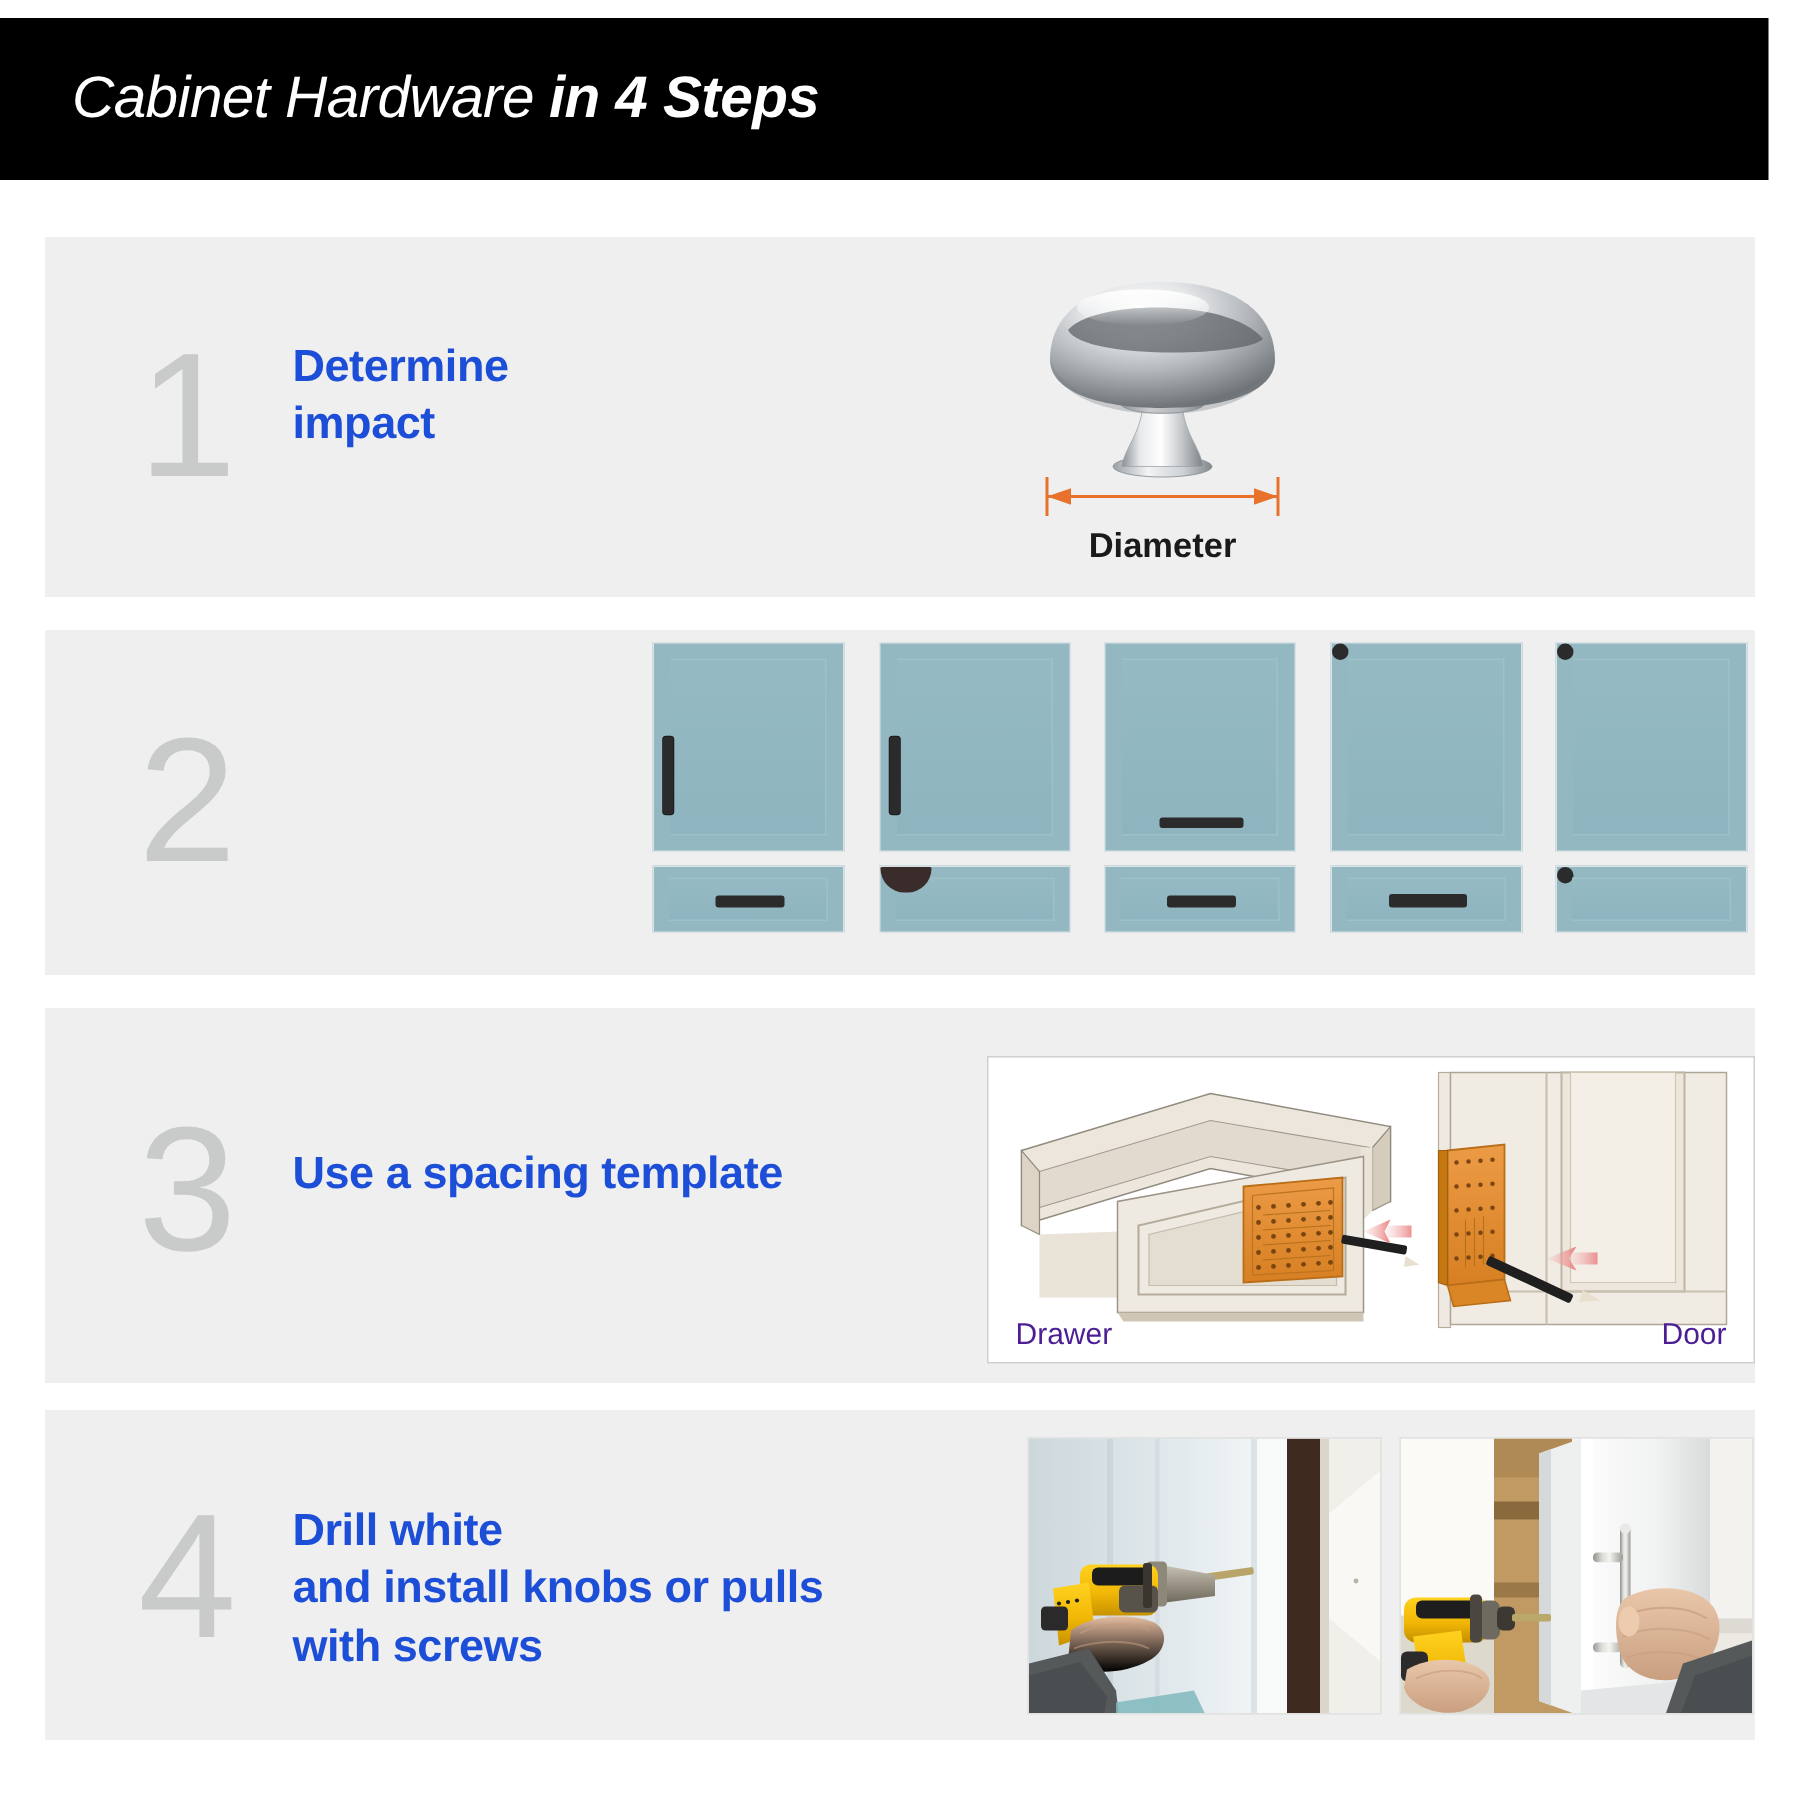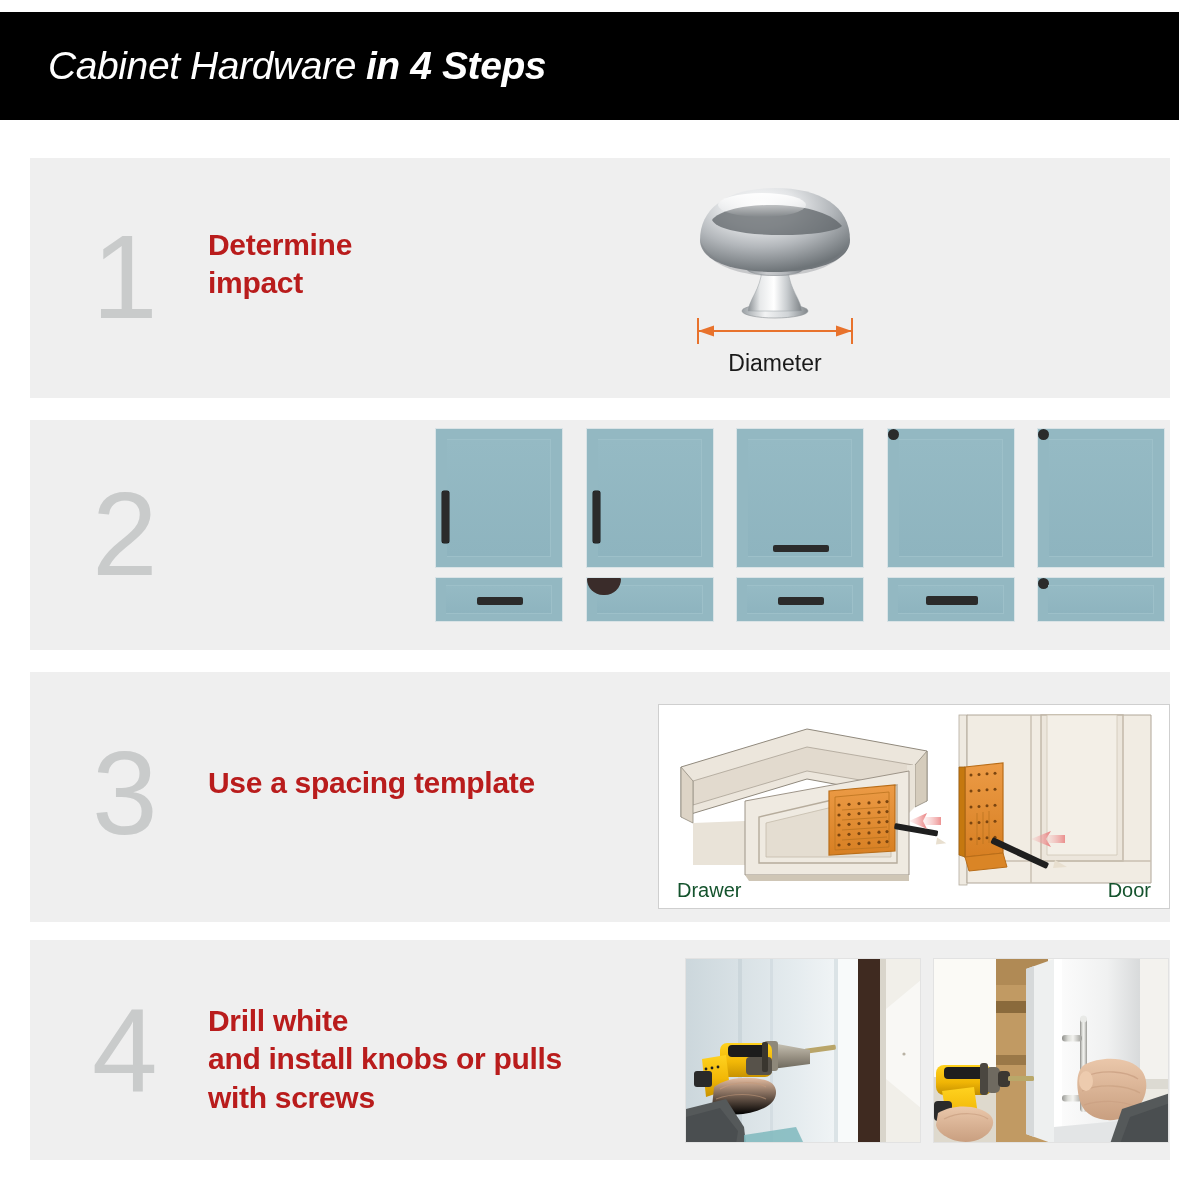--- a/index.html
+++ b/index.html
@@ -50,41 +50,41 @@
     line-height: 1;
     font-family: "Liberation Sans", sans-serif;
   }
   #panel-1 .step-num { top: 60px; }
   #panel-2 .step-num { top: 55px; }
   #panel-3 .step-num { top: 62px; }
   #panel-4 .step-num { top: 52px; }
 
   .step-text {
     position: absolute;
-    left: 178px;
-    color: #b91c1c;
+    left: 165px;
+    color: #1d4ed8;
     font-weight: 700;
     font-size: 30px;
     line-height: 1.28;
     letter-spacing: -0.3px;
   }
   #panel-1 .step-text { top: 68px; }
   #panel-2 .step-text { top: 78px; }
   #panel-3 .step-text { top: 92px; }
   #panel-4 .step-text { top: 62px; }
 
   
   .knob-fig {
     position: absolute; left: 640px; top: 20px;
     width: 210px; height: 215px;
   }
   .knob-svg { position:absolute; left:0; top:0; }
   .dim-label {
     position: absolute; left: 0; top: 172px; width: 210px;
-    text-align: center; font-size: 23px; font-weight: 400; color: #1a1a1a;
+    text-align: center; font-size: 23px; font-weight: 700; color: #1a1a1a;
   }
 
   
   .cab-row {
     position: absolute; left: 405px; top: 8px;
     width: 730px; height: 212px;
     display: flex; justify-content: space-between; align-items: flex-start;
   }
   .cab-unit { width: 128px; }
   .cab-door {
@@ -133,21 +133,21 @@
 
   
   .illus-box {
     position: absolute; left: 628px; top: 32px;
     width: 512px; height: 205px;
     background: #ffffff;
     border: 1px solid #cfcfcf;
   }
   .illus-caption {
     position: absolute; bottom: 6px;
-    font-size: 20px; color: #14532d; font-weight: 400;
+    font-size: 20px; color: #4c1d95; font-weight: 400;
   }
   .cap-drawer { left: 18px; }
   .cap-door   { right: 18px; }
 
   
   .photo-row {
     position: absolute; left: 655px; top: 18px;
     width: 485px; height: 185px;
     display: flex; gap: 12px;
   }

